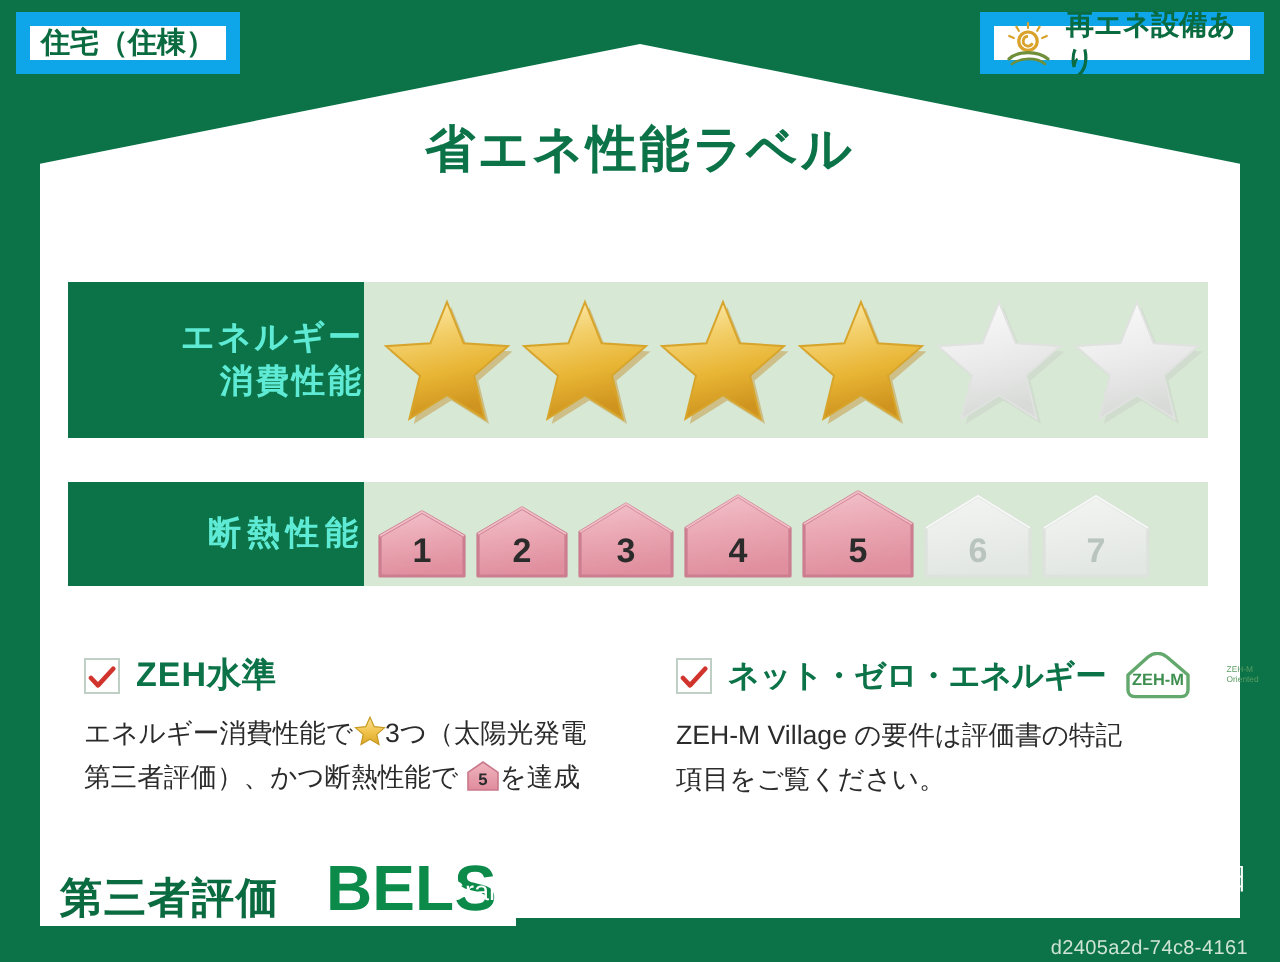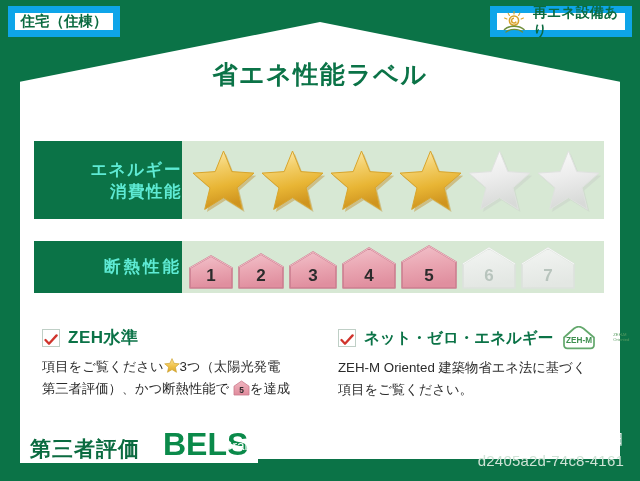--- a/index.html
+++ b/index.html
@@ -139,21 +139,21 @@
   #bels-jp{color:#0b6b40;font-weight:bold;font-size:21px;letter-spacing:1px;}
   #bels-en{color:#0b8a4a;font-weight:bold;font-size:32px;letter-spacing:0px;margin-left:23px;}
   #footer-project{
     position:absolute;left:222px;top:438px;
     color:#ffffff;font-size:13.5px;
   }
   #footer-right{
     position:absolute;right:16px;top:430px;text-align:right;
   }
   #footer-date{color:#ffffff;font-size:14.5px;}
-  #footer-id{color:#cfe3d6;font-size:15px;margin-top:3px;letter-spacing:0.2px;}
+  #footer-id{color:#cfe3d6;font-size:10px;margin-top:20px;letter-spacing:0.2px;}
 </style>
 </head>
 <body>
 
 <div id="label-root">
 
   <div class="top-tab" id="tab-dwelling">
     <span class="tab-text">住宅（住棟）</span>
   </div>
 
@@ -374,21 +374,21 @@
       <span class="checkbox">
         <span class="check-svg">
           <svg viewBox="0 0 14 12" width="14" height="12" xmlns="http://www.w3.org/2000/svg">
             <path d="M1.5 6 L5 9.7 L12.6 1.4" fill="none" stroke="#d0342c" stroke-width="2.3" stroke-linecap="round" stroke-linejoin="round"></path>
           </svg>
         </span>
       </span>
       <span class="info-title">ZEH水準</span>
     </div>
     <div class="info-body">
-      <span>項目をご覧ください</span><span class="inline-star"><svg viewBox="0 0 16 15" width="16" height="15" xmlns="http://www.w3.org/2000/svg">
+      <span>エネルギー消費性能で</span><span class="inline-star"><svg viewBox="0 0 16 15" width="16" height="15" xmlns="http://www.w3.org/2000/svg">
             <defs>
               <linearGradient id="gIS" x1="0" y1="0" x2="0" y2="1">
                 <stop offset="0" stop-color="#fbe49a"></stop>
                 <stop offset="0.55" stop-color="#f0c24a"></stop>
                 <stop offset="1" stop-color="#dba628"></stop>
               </linearGradient>
             </defs>
             <path d="M8 0.6 L10.1 5.3 L15.3 5.8 L11.4 9.2 L12.5 14.3 L8 11.6 L3.5 14.3 L4.6 9.2 L0.7 5.8 L5.9 5.3 Z" fill="url(#gIS)" stroke="#c79a23" stroke-width="0.6"></path>
           </svg></span><span>3つ（太陽光発電</span><br><span>第三者評価）、かつ断熱性能で</span> <span class="inline-house"><svg viewBox="0 0 17 16" width="17" height="16" xmlns="http://www.w3.org/2000/svg">
             <defs>
@@ -418,21 +418,21 @@
           <path d="M3 11.5 L13 2.5 C16 0.2 19.5 0.2 22.5 2.5 L33 11.5 L33 19 C33 21 31.6 22.3 29.6 22.3 L6.4 22.3 C4.4 22.3 3 21 3 19 Z" fill="none" stroke="#63a86c" stroke-width="1.7" stroke-linejoin="round"></path>
           <text x="18" y="16.6" font-family="Liberation Sans, sans-serif" font-size="8.2" font-weight="bold" fill="#3e8f4f" text-anchor="middle" id="zehm-logo-text">ZEH-M</text>
         </svg>
       </span>
       <span class="zehm-sub">
         <span>ZEH-M</span><br>
         <span>Oriented</span>
       </span>
     </div>
     <div class="info-body">
-      <span>ZEH-M Oriented  建築物省エネ法に基づく</span><br>
+      <span>ZEH-M Village  の要件は評価書の特記</span><br>
       <span>項目をご覧ください。</span>
     </div>
   </div>
 
   <div id="footer-bels">
     <span id="bels-jp">第三者評価</span>
     <span id="bels-en">BELS</span>
   </div>
   <div id="footer-project">Grand Village</div>
   <div id="footer-right">

